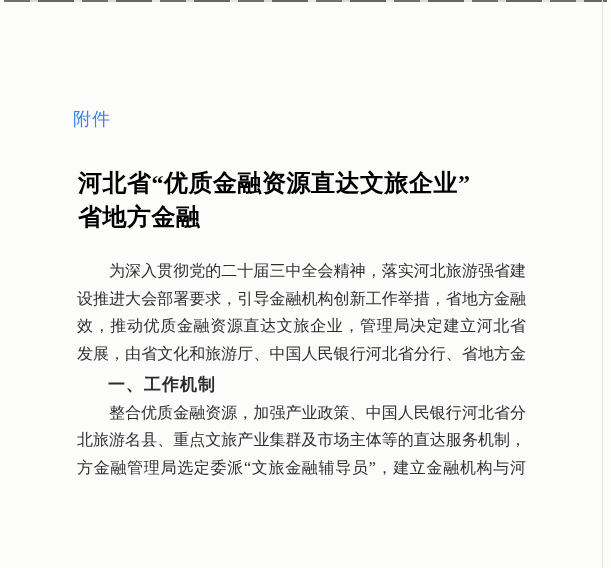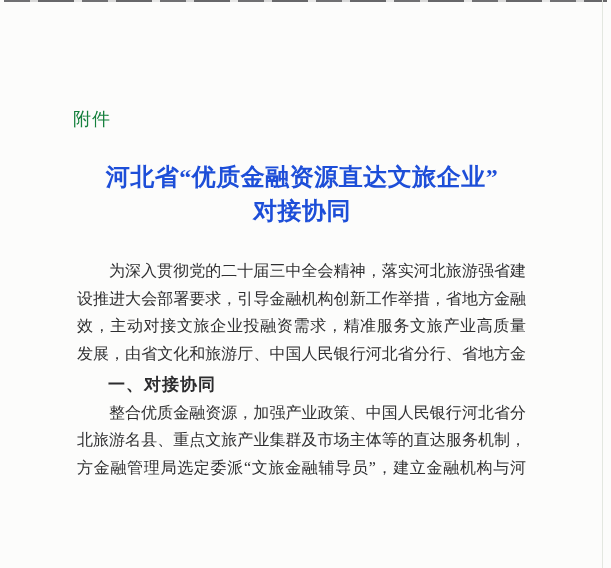--- a/index.html
+++ b/index.html
@@ -38,34 +38,33 @@
     background: #e3e7e0;
   }
   .attachment-label {
     position: absolute;
     left: 73px;
     top: 107px;
     font-family: "Liberation Sans", "DejaVu Sans", sans-serif;
     font-size: 18px;
     line-height: 24px;
     font-weight: 500;
-    color: #15803d;
+    color: #3b82f6;
     letter-spacing: 1px;
   }
   .doc-title {
     position: absolute;
     left: 78px;
-    top: 160px;
+    top: 166px;
     width: 448px;
-    text-align: center;
     font-weight: 700;
     font-size: 24px;
     line-height: 34px;
     letter-spacing: 0.5px;
-    color: #1d4ed8;
+    color: #000000;
   }
   .content {
     position: absolute;
     left: 77px;
     top: 257px;
     width: 449px;
     font-size: 16px;
     line-height: 27.5px;
     color: #2f2f31;
   }
@@ -94,33 +93,33 @@
 
 <div class="page">
 
   <div class="scan-top-line"></div>
   <div class="scan-right-line"></div>
 
   <div class="attachment-label">附件</div>
 
   <div class="doc-title">
     <div>河北省“优质金融资源直达文旅企业”</div>
-    <div>对接协同</div>
+    <div>省地方金融</div>
   </div>
 
   <div class="content">
 
     <div>
       <div class="line indent">为深入贯彻党的二十届三中全会精神，落实河北旅游强省建</div>
       <div class="line">设推进大会部署要求，引导金融机构创新工作举措，省地方金融</div>
-      <div class="line">效，主动对接文旅企业投融资需求，精准服务文旅产业高质量</div>
+      <div class="line">效，推动优质金融资源直达文旅企业，管理局决定建立河北省</div>
       <div class="line">发展，由省文化和旅游厅、中国人民银行河北省分行、省地方金融</div>
     </div>
 
-    <div class="section-heading">一、对接协同</div>
+    <div class="section-heading">一、工作机制</div>
 
     <div>
       <div class="line indent">整合优质金融资源，加强产业政策、中国人民银行河北省分行</div>
       <div class="line">北旅游名县、重点文旅产业集群及市场主体等的直达服务机制，</div>
       <div class="line">方金融管理局选定委派“文旅金融辅导员”，建立金融机构与河</div>
     </div>
 
   </div>
 </div>
 

